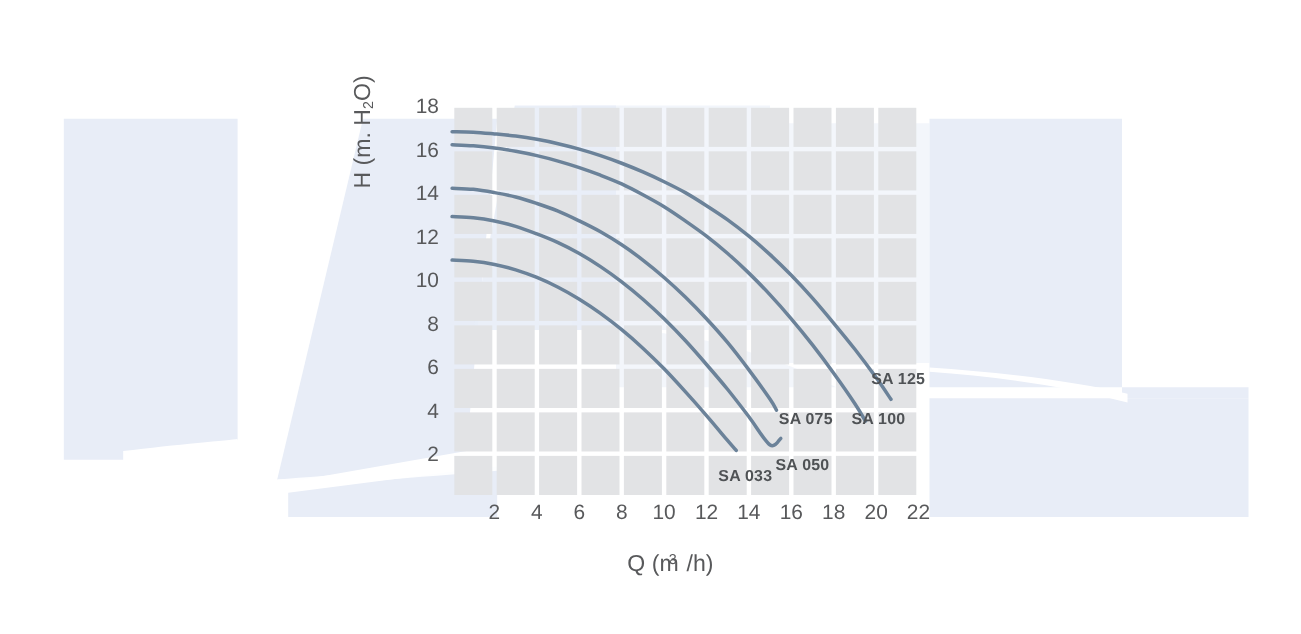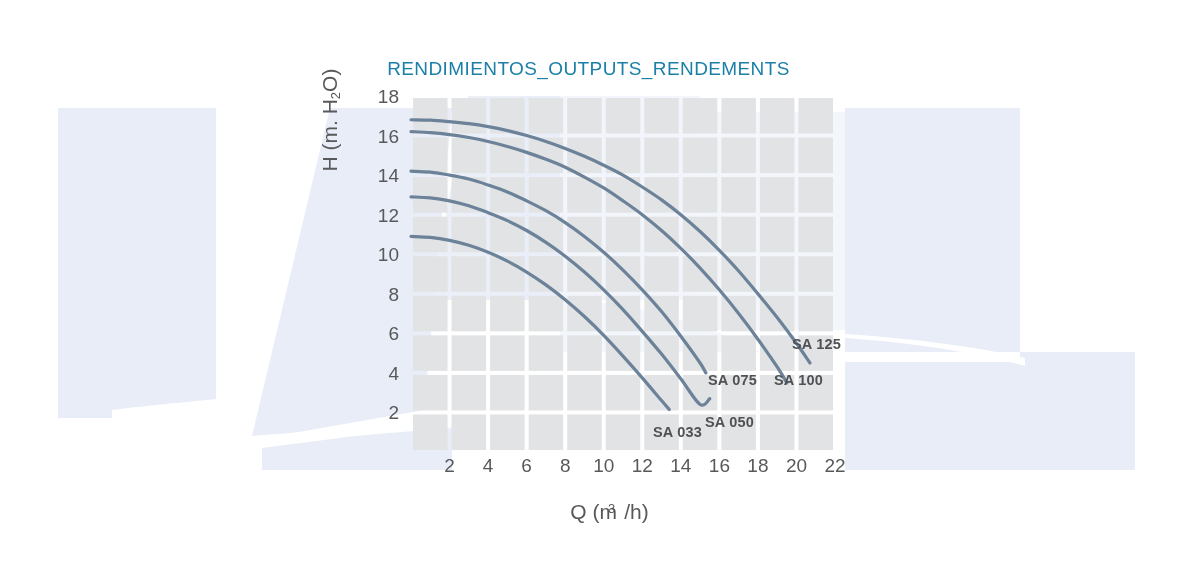--- a/index.html
+++ b/index.html
@@ -77,23 +77,20 @@
     </g>
     <g fill="#ffffff">
       <path d="M112,410 C160,404 210,400 216,399 L216,408 C200,410 150,416 112,420 Z"></path>
       <path d="M845,338 C905,342 975,352 1025,366 L1025,358 C975,346 905,338 845,334 Z"></path>
       <path d="M252,436 C300,432 380,426 452,420 L452,428 C380,434 300,440 262,444 Z" opacity=".9"></path>
     </g>
   </svg>
 
   <div class="chart-wrap">
 
-    <div class="chart-title">
-      <span>RENDIMIENTOS_OUTPUTS_RENDEMENTS</span>
-    </div>
 
     <svg class="plot-svg" width="1183" height="576" viewBox="0 0 1183 576">
       <g id="grid-cells">
           <rect x="413.00" y="98.00" width="34.55" height="35.56" fill="#e2e3e5"></rect>
           <rect x="413.00" y="137.56" width="34.55" height="35.56" fill="#e2e3e5"></rect>
           <rect x="413.00" y="177.11" width="34.55" height="35.56" fill="#e2e3e5"></rect>
           <rect x="413.00" y="216.67" width="34.55" height="35.56" fill="#e2e3e5"></rect>
           <rect x="413.00" y="256.22" width="34.55" height="35.56" fill="#e2e3e5"></rect>
           <rect x="413.00" y="295.78" width="34.55" height="35.56" fill="#e2e3e5"></rect>
           <rect x="413.00" y="335.33" width="34.55" height="35.56" fill="#e2e3e5"></rect>

